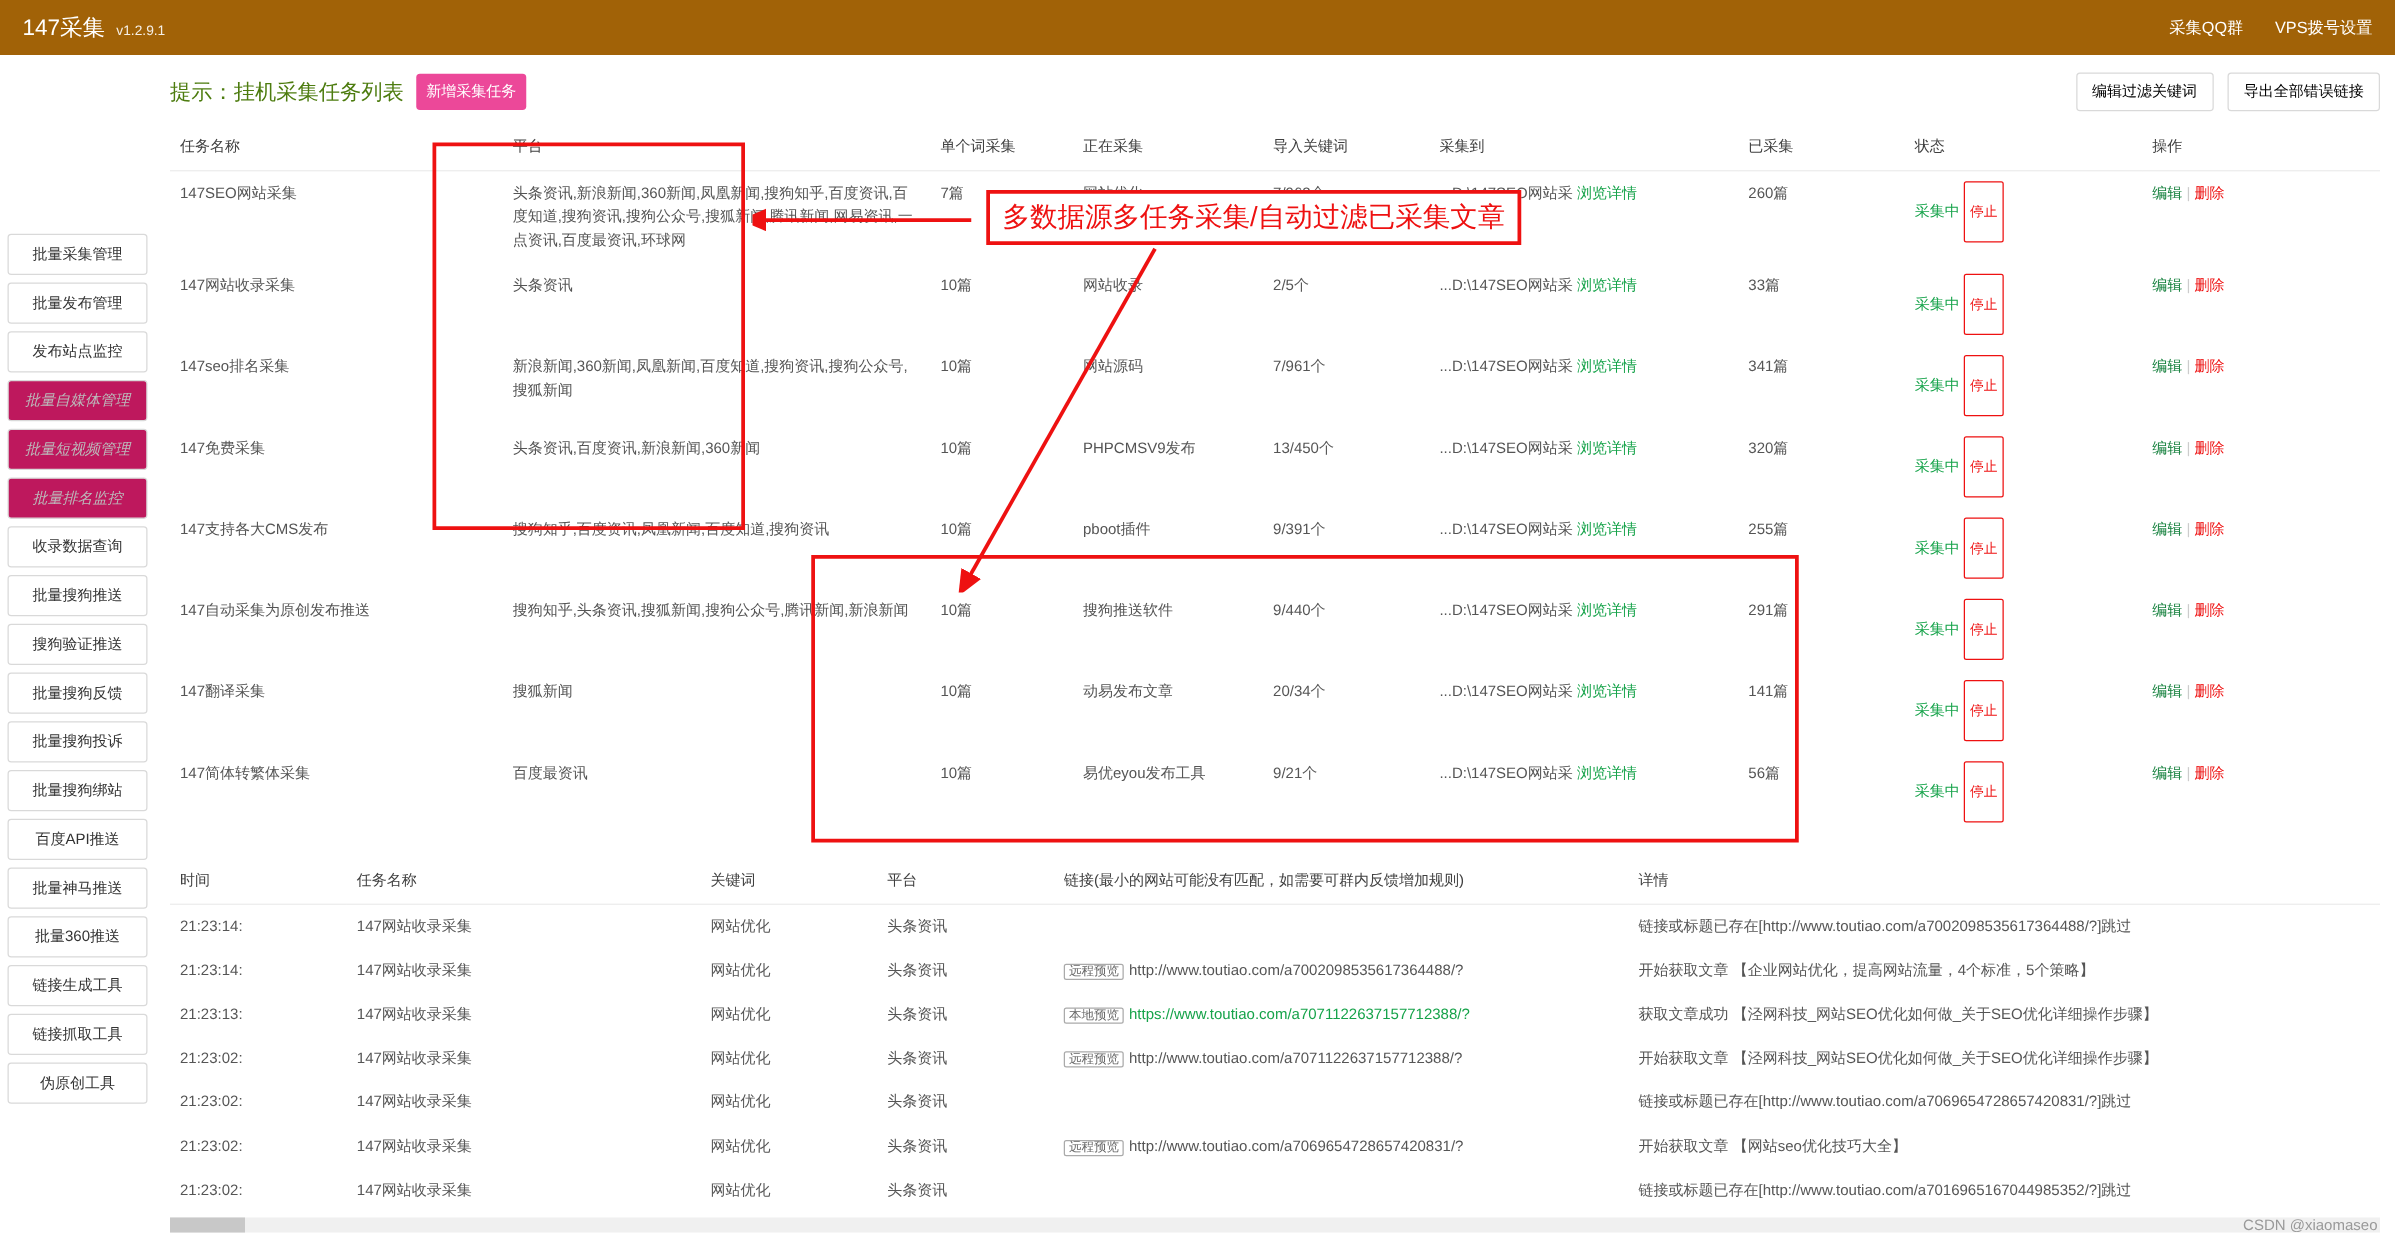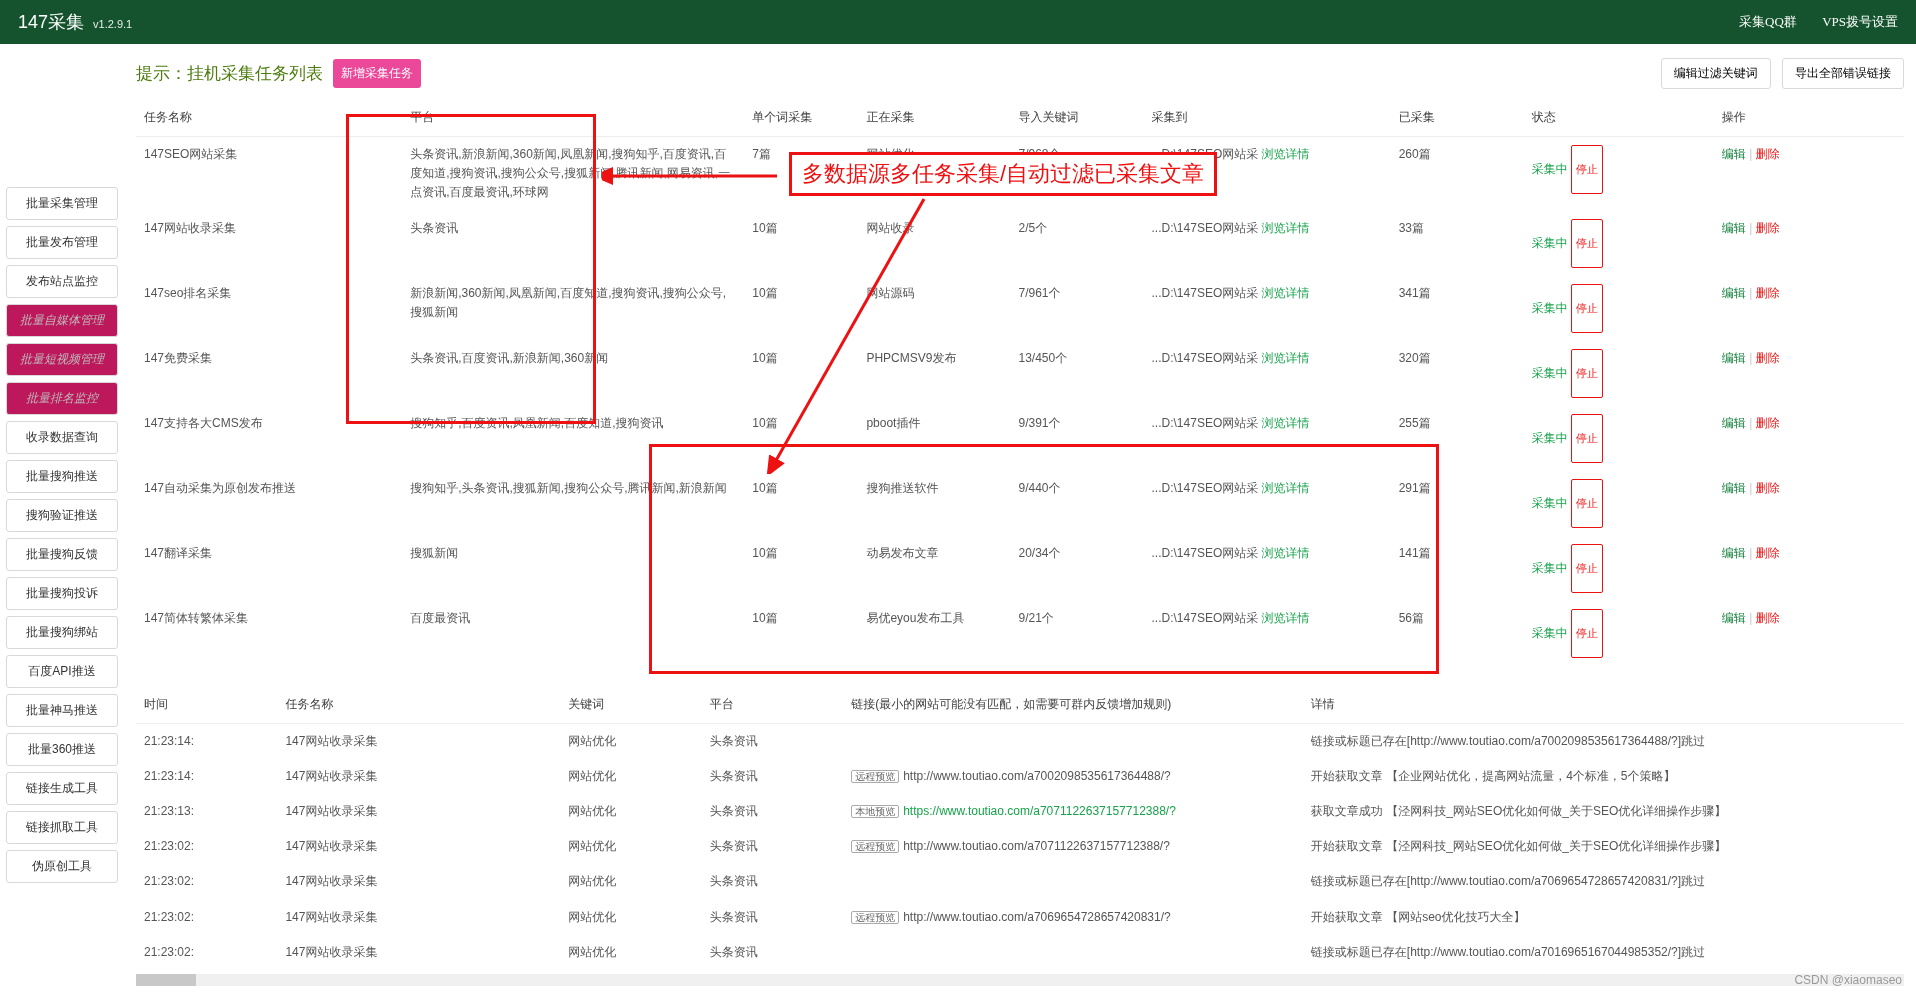--- a/index.html
+++ b/index.html
@@ -1,20 +1,20 @@
 <!DOCTYPE html>
 <html><head>
 <meta charset="utf-8">
 <style>
 * { margin: 0; padding: 0; box-sizing: border-box; }
 body { font-family: "Microsoft YaHei", Arial, sans-serif; font-size: 12px; color: #333; background: #fff; }
-.topbar { background: #14532d; color: #fff; height: 44px; display: flex; align-items: center; padding: 0 18px; justify-content: space-between; }
+.topbar { background: #a16207; color: #fff; height: 44px; display: flex; align-items: center; padding: 0 18px; justify-content: space-between; }
 .topbar .brand { font-size: 18px; font-weight: 500; }
 .topbar .brand .ver { font-size: 11px; margin-left: 4px; opacity: .9; }
-.topbar .right a { color: #fff; text-decoration: none; margin-left: 22px; font-size: 13px; font-family: Liberation Serif, serif; }
+.topbar .right a { color: #fff; text-decoration: none; margin-left: 22px; font-size: 13px; }
 .layout { display: flex; }
 .sidebar { width: 124px; padding: 10px 6px; display: flex; flex-direction: column; gap: 6px; justify-content: center; }
 .sidebar button { border: 1px solid #d9d9d9; background: #fff; color: #333; font-size: 12px; padding: 7px 4px; border-radius: 3px; cursor: pointer; }
 .sidebar button.disabled { background: #be185d; color: #bbb; cursor: not-allowed; font-style: italic; }
 .main { flex: 1; padding: 8px 12px 40px 12px; position: relative; min-width: 0; }
 .header-row { display: flex; align-items: center; justify-content: space-between; margin: 6px 0 10px 0; }
 .header-left { display: flex; align-items: center; gap: 10px; }
 .header-left .hint { font-size: 17px; color: #4d7c0f; }
 .btn-primary { background: #ec4899; color: #fff; border: none; padding: 6px 8px; border-radius: 3px; font-size: 12px; cursor: pointer; }
 .btn-plain { background: #fff; border: 1px solid #d9d9d9; padding: 6px 12px; border-radius: 3px; font-size: 12px; cursor: pointer; margin-left: 8px; }

